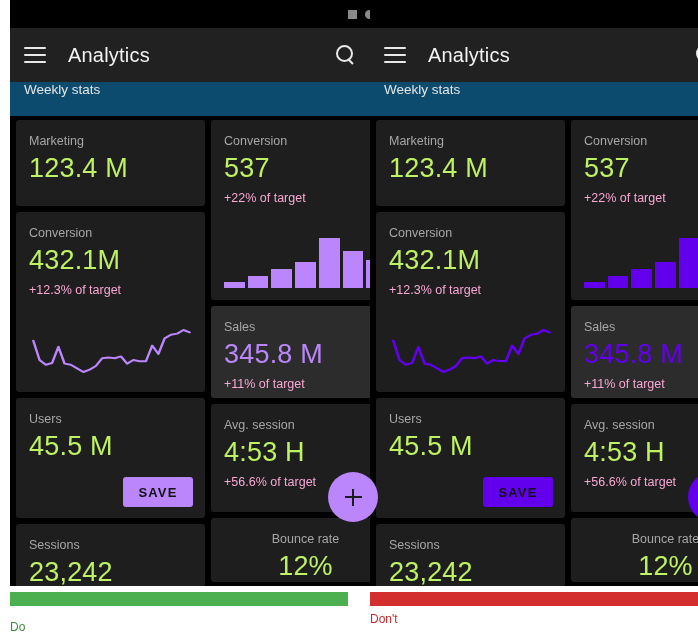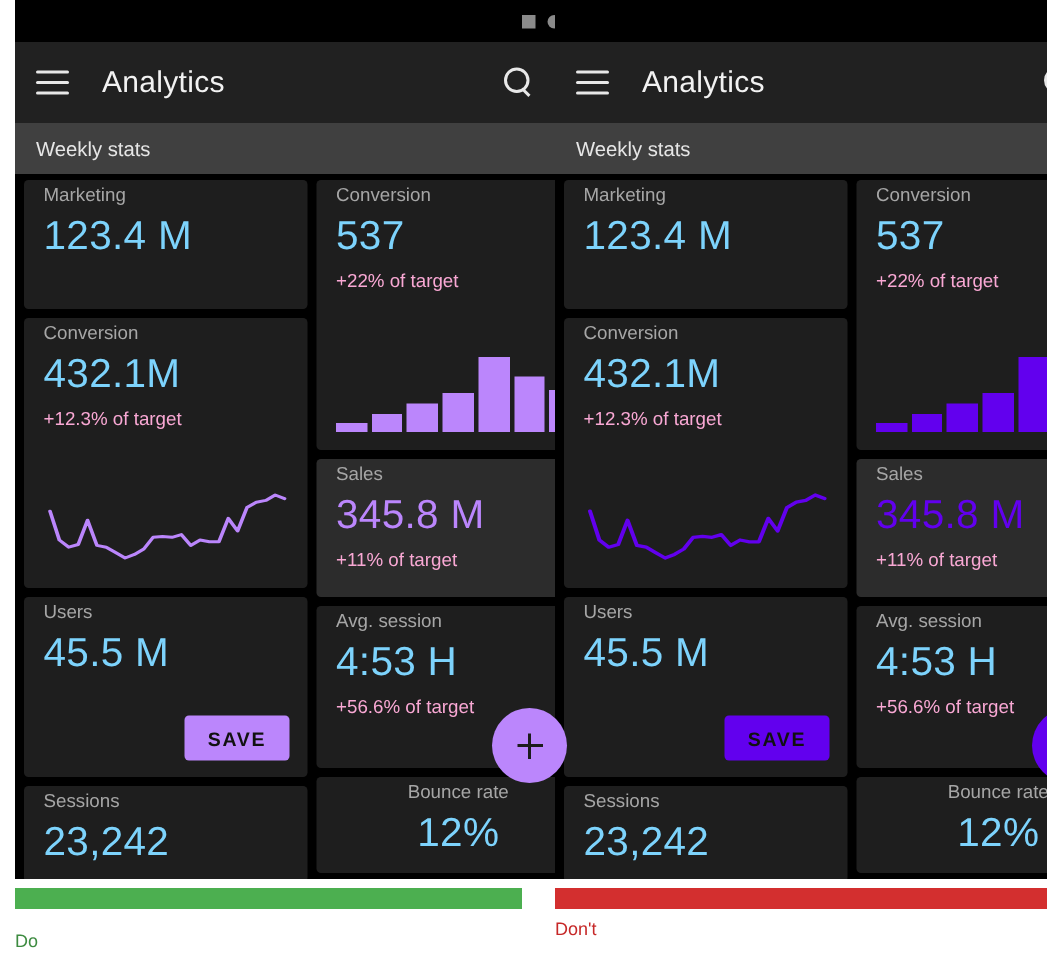--- a/index.html
+++ b/index.html
@@ -102,55 +102,55 @@
     display: flex; flex-direction: column; align-items: center; justify-content: center;
     gap: 3px;
     flex: none;
     cursor: pointer;
   }
   .ic-more i { width: 3.5px; height: 3.5px; border-radius: 50%; background: #e8e8e8; display: block; }
 
   
   .section-hd {
     height: 34px;
-    background: #404040;
+    background: #0c4a6e;
     display: flex;
-    align-items: center;
+    align-items: flex-start;
     padding-left: 14px;
     color: #e6e6e6;
     font-size: 13.5px;
   }
 
   
   .grid {
     position: relative;
     height: 470px;
     padding: 4px 6px 0 6px;
     display: flex;
     gap: 6px;
   }
   .col { flex: 1 1 0; display: flex; flex-direction: column; gap: 6px; }
 
   .card {
     background: #1e1e1e;
     border-radius: 3px;
-    padding: 2px 13px 12px 13px;
+    padding: 13px 13px 12px 13px;
     flex: none;
     position: relative;
     overflow: hidden;
   }
   .card.highlight { background: #2c2c2c; }
 
   .card-label {
     color: #a6a6a6;
     font-size: 12.5px;
     line-height: 16px;
   }
   .card-value {
-    color: #7dd3fc;
+    color: #bef264;
     font-size: 27px;
     line-height: 38px;
     font-weight: 400;
     letter-spacing: .2px;
     white-space: nowrap;
   }
   .card-value.accent-light { color: #bb86fc; }
   .card-value.accent-deep  { color: #6200ee; }
   .card-sub {
     color: #f9a8d4;

